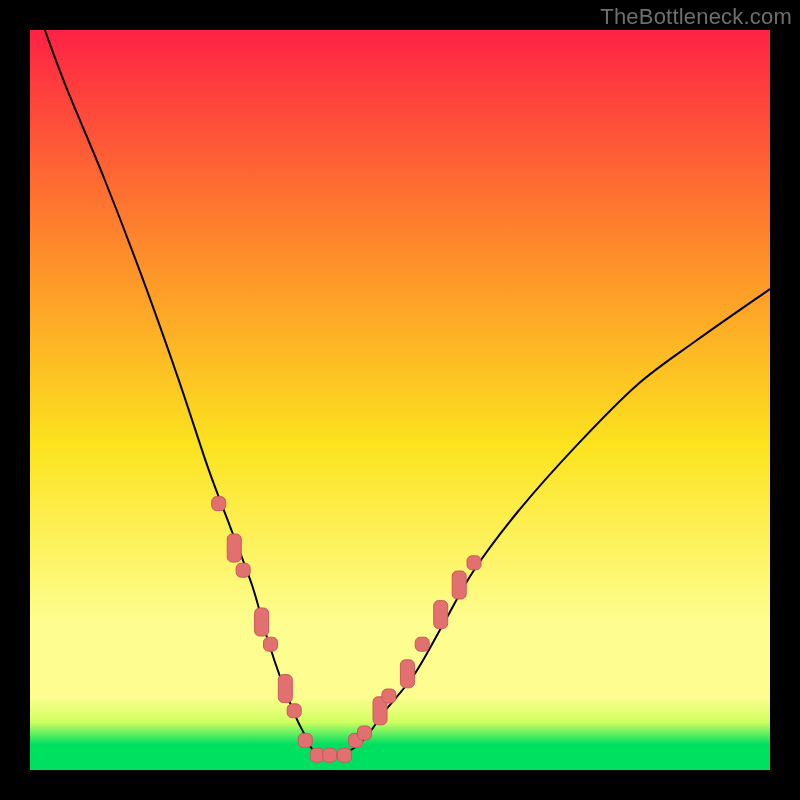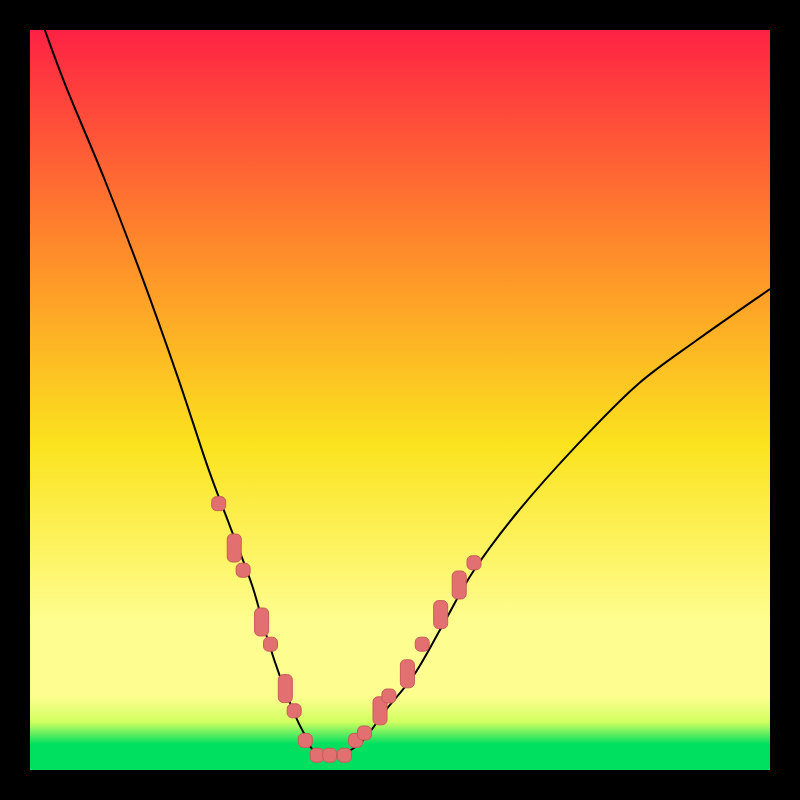--- a/index.html
+++ b/index.html
@@ -49,20 +49,21 @@
     font-size: 22px;
     font-weight: 500;
     letter-spacing: 0.2px;
   }
 </style>
 </head>
 <body>
 
 <div class="frame">
 
+  <div class="watermark">TheBottleneck.com</div>
 
   <div class="plot">
     <svg class="gradient" viewBox="0 0 740 740" preserveAspectRatio="none">
       <defs>
         <linearGradient id="bg" x1="0" y1="0" x2="0" y2="1">
           <stop offset="0" stop-color="#fe2244"></stop>
           <stop offset="0.30" stop-color="#fe8c2a"></stop>
           <stop offset="0.56" stop-color="#fbe31e"></stop>
           <stop offset="0.80" stop-color="#fefe90"></stop>
           <stop offset="0.90" stop-color="#fefe90"></stop>

